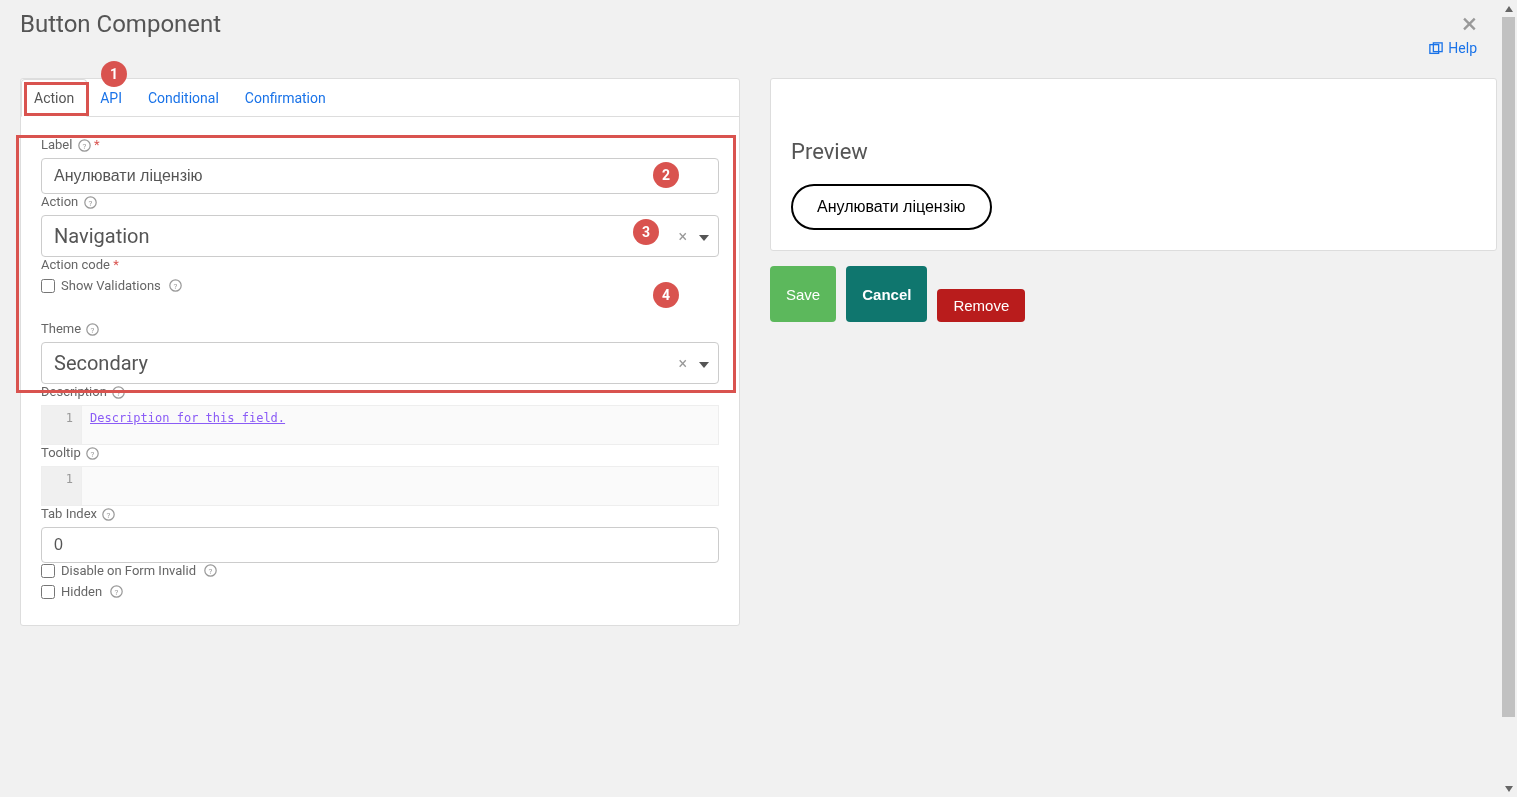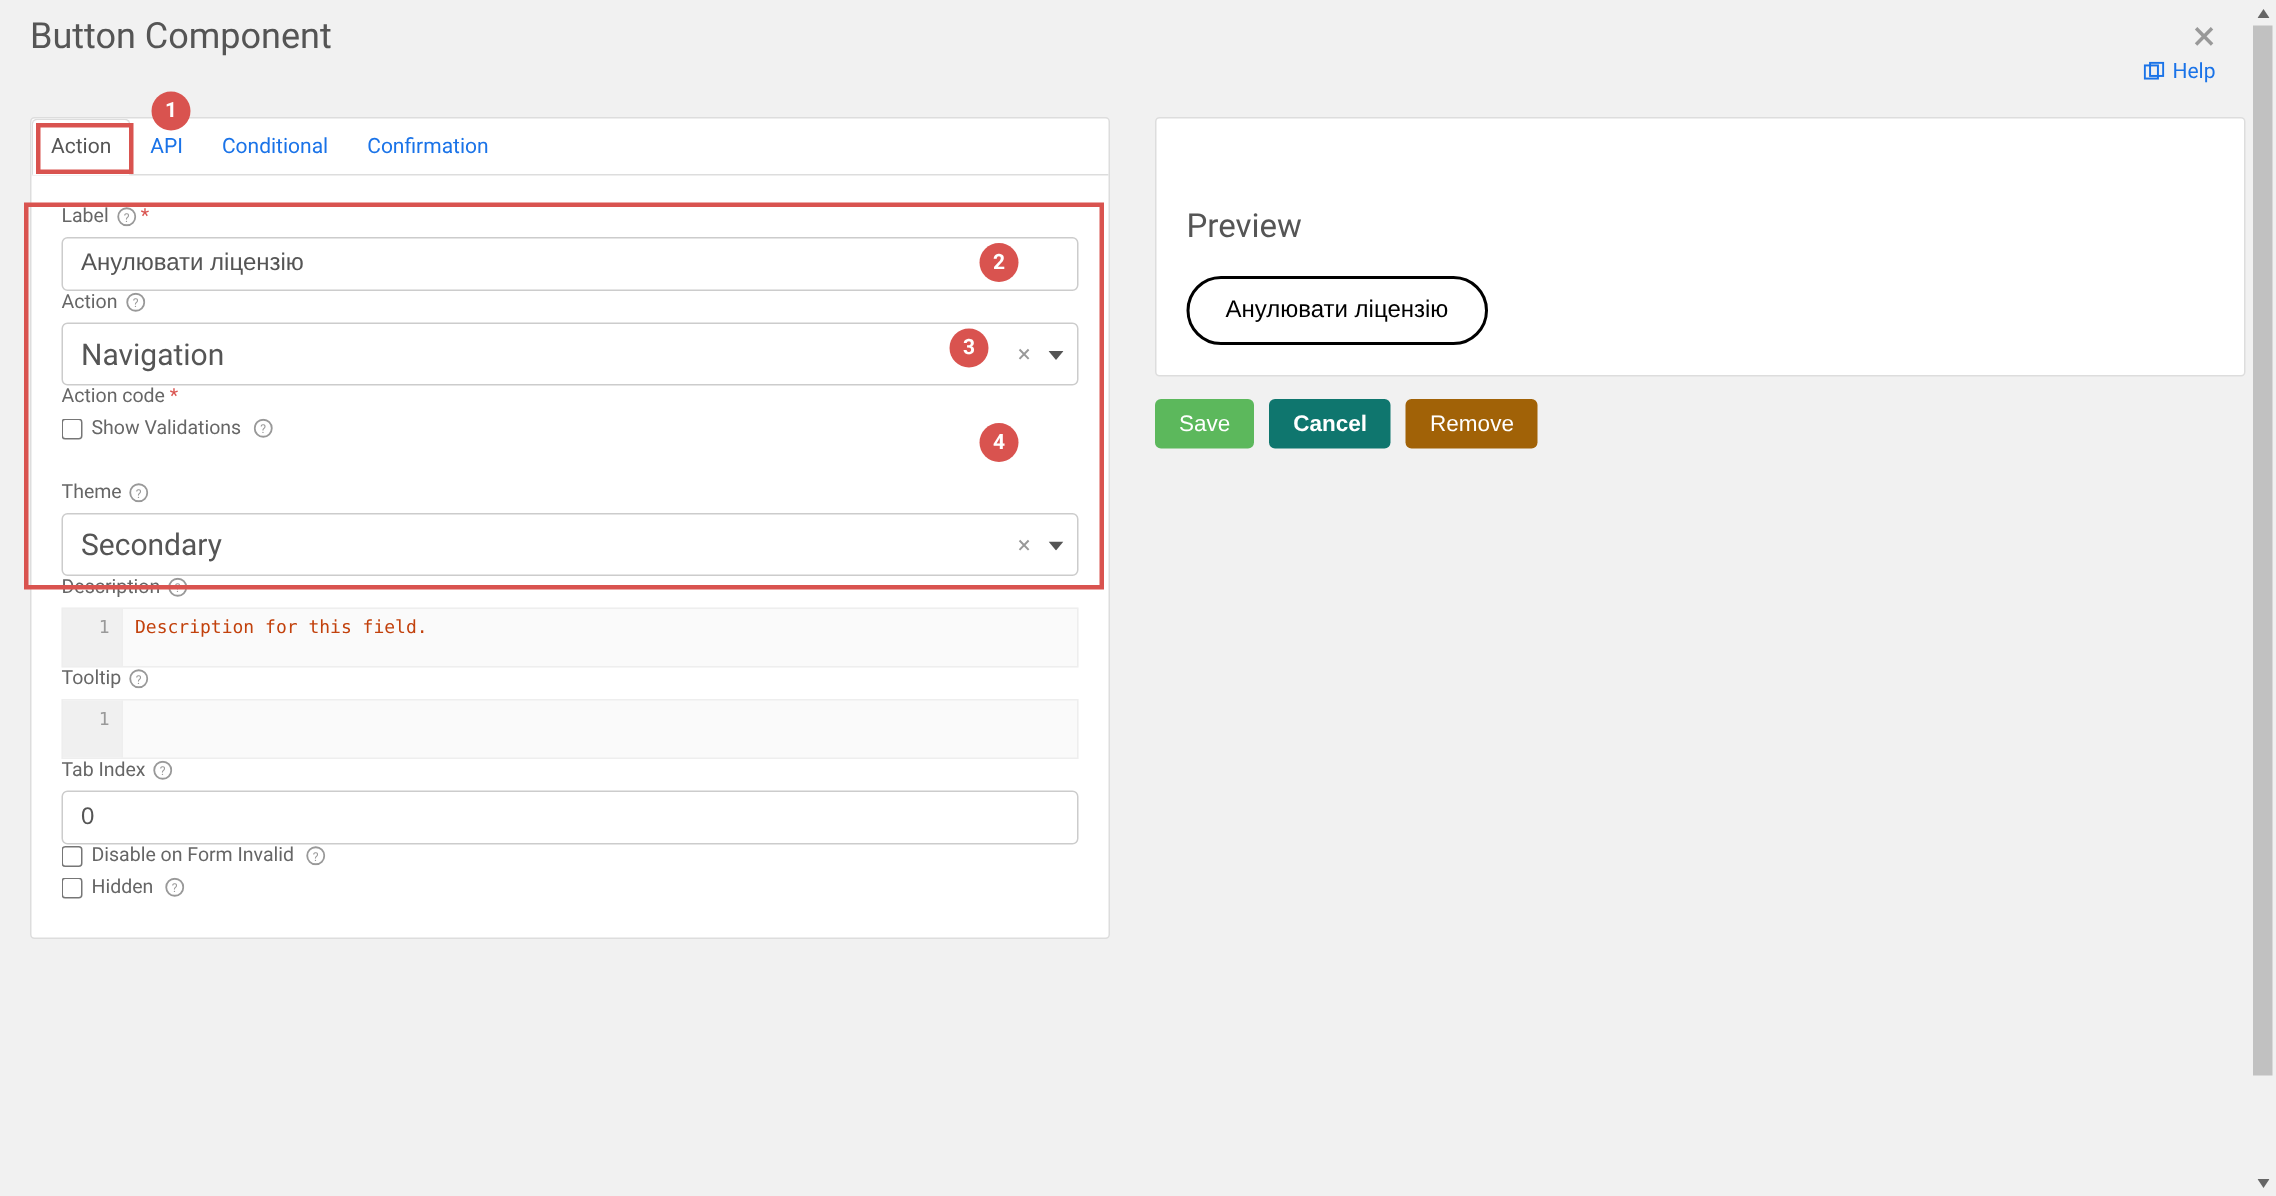--- a/index.html
+++ b/index.html
@@ -169,21 +169,22 @@
       width: 40px;
       background: #f0f0f0;
       text-align: right;
       padding: 4px 8px 4px 4px;
       color: #999;
       border-right: 1px solid #eee;
     }
     .code-content {
       flex: 1;
       padding: 4px 8px;
-      color: #c2410c;
+      color: #8b5cf6;
+      text-decoration: underline;
     }
     .code-line {
       line-height: 16px;
     }
     .preview-card {
       background: #fff;
       border: 1px solid #ddd;
       border-radius: 3px;
       padding: 20px;
     }
@@ -213,21 +214,21 @@
     .btn {
       padding: 8px 16px;
       font-size: 15px;
       border: none;
       border-radius: 4px;
       cursor: pointer;
       color: #fff;
     }
     .btn-success { background: #5cb85c; }
     .btn-secondary { background: #0f766e; font-weight: bold; }
-    .btn-danger { background: #a16207; }
+    .btn-danger { background: #b91c1c; margin-top: 23px; }
     .annotation-box {
       position: absolute;
       border: 3px solid #d9534f;
       pointer-events: none;
     }
     .annotation-circle {
       position: absolute;
       width: 26px;
       height: 26px;
       background: #d9534f;

